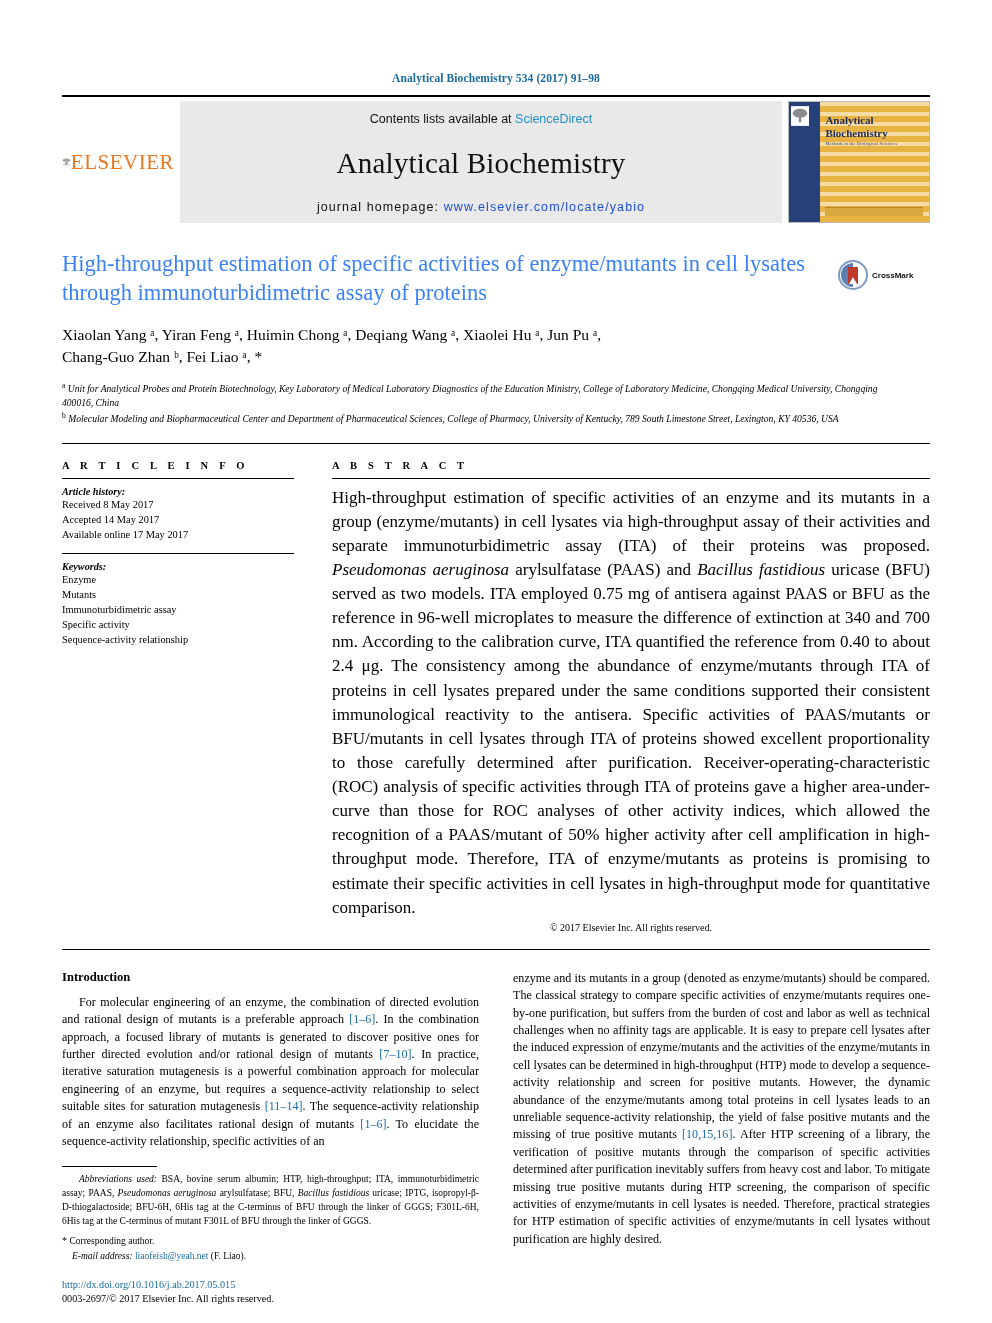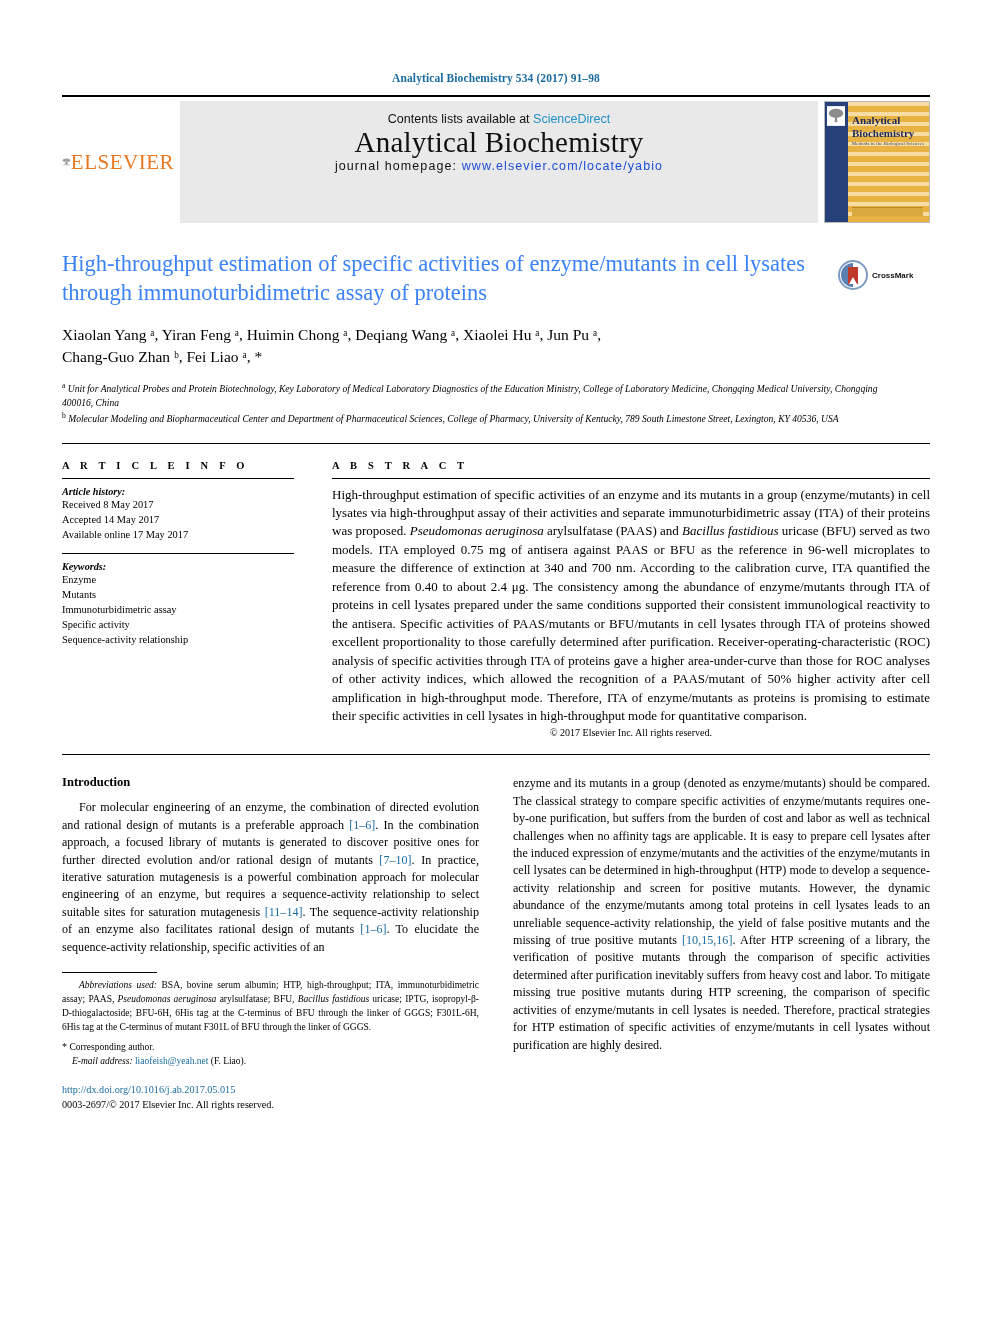--- a/index.html
+++ b/index.html
@@ -63,21 +63,21 @@
     color: #E87722;
     line-height: 1;
     margin-top: 1px;
   }
   .banner-center {
     flex: 1 1 auto;
     background: #e9e9e9;
     display: flex;
     flex-direction: column;
     align-items: center;
-    justify-content: flex-start;
+    justify-content: space-between;
     padding: 11px 0 9px 0;
     margin-left: 6px;
     margin-right: 6px;
   }
   .contents-line {
     font-family: "Liberation Sans", sans-serif;
     font-size: 12.5px;
     color: #111;
   }
   .contents-line .sd {
@@ -99,20 +99,21 @@
     color: #1d4ed8;
     letter-spacing: 1.1px;
   }
   .cover-thumb {
     width: 104px;
     flex: 0 0 104px;
     border: 1px solid #b9b9b9;
     background: linear-gradient(90deg,#26417a 0 22%, #f0c05a 22% 100%);
     position: relative;
     overflow: hidden;
+    padding-left: 36px;
   }
   .cover-stripes {
     position:absolute; left:22%; right:0; top:0; bottom:0;
     background: repeating-linear-gradient(180deg,
       rgba(255,255,255,0.45) 0px, rgba(255,255,255,0.45) 4px,
       rgba(224,168,48,0.55) 4px, rgba(224,168,48,0.55) 10px);
   }
   .cover-text {
     position: absolute;
     left: 26%;
@@ -216,21 +217,21 @@
   }
   .info-line {
     font-size: 10.4px;
     line-height: 1.45;
   }
   .kw-line {
     font-size: 10.4px;
     line-height: 1.45;
   }
   .abstract-body {
-    font-size: 13px;
+    font-size: 17px;
     line-height: 1.42;
     text-align: justify;
   }
   .abstract-body i { font-style: italic; }
   .copyright-line {
     text-align: center;
     font-size: 10px;
     margin-top: 2px;
   }
 

